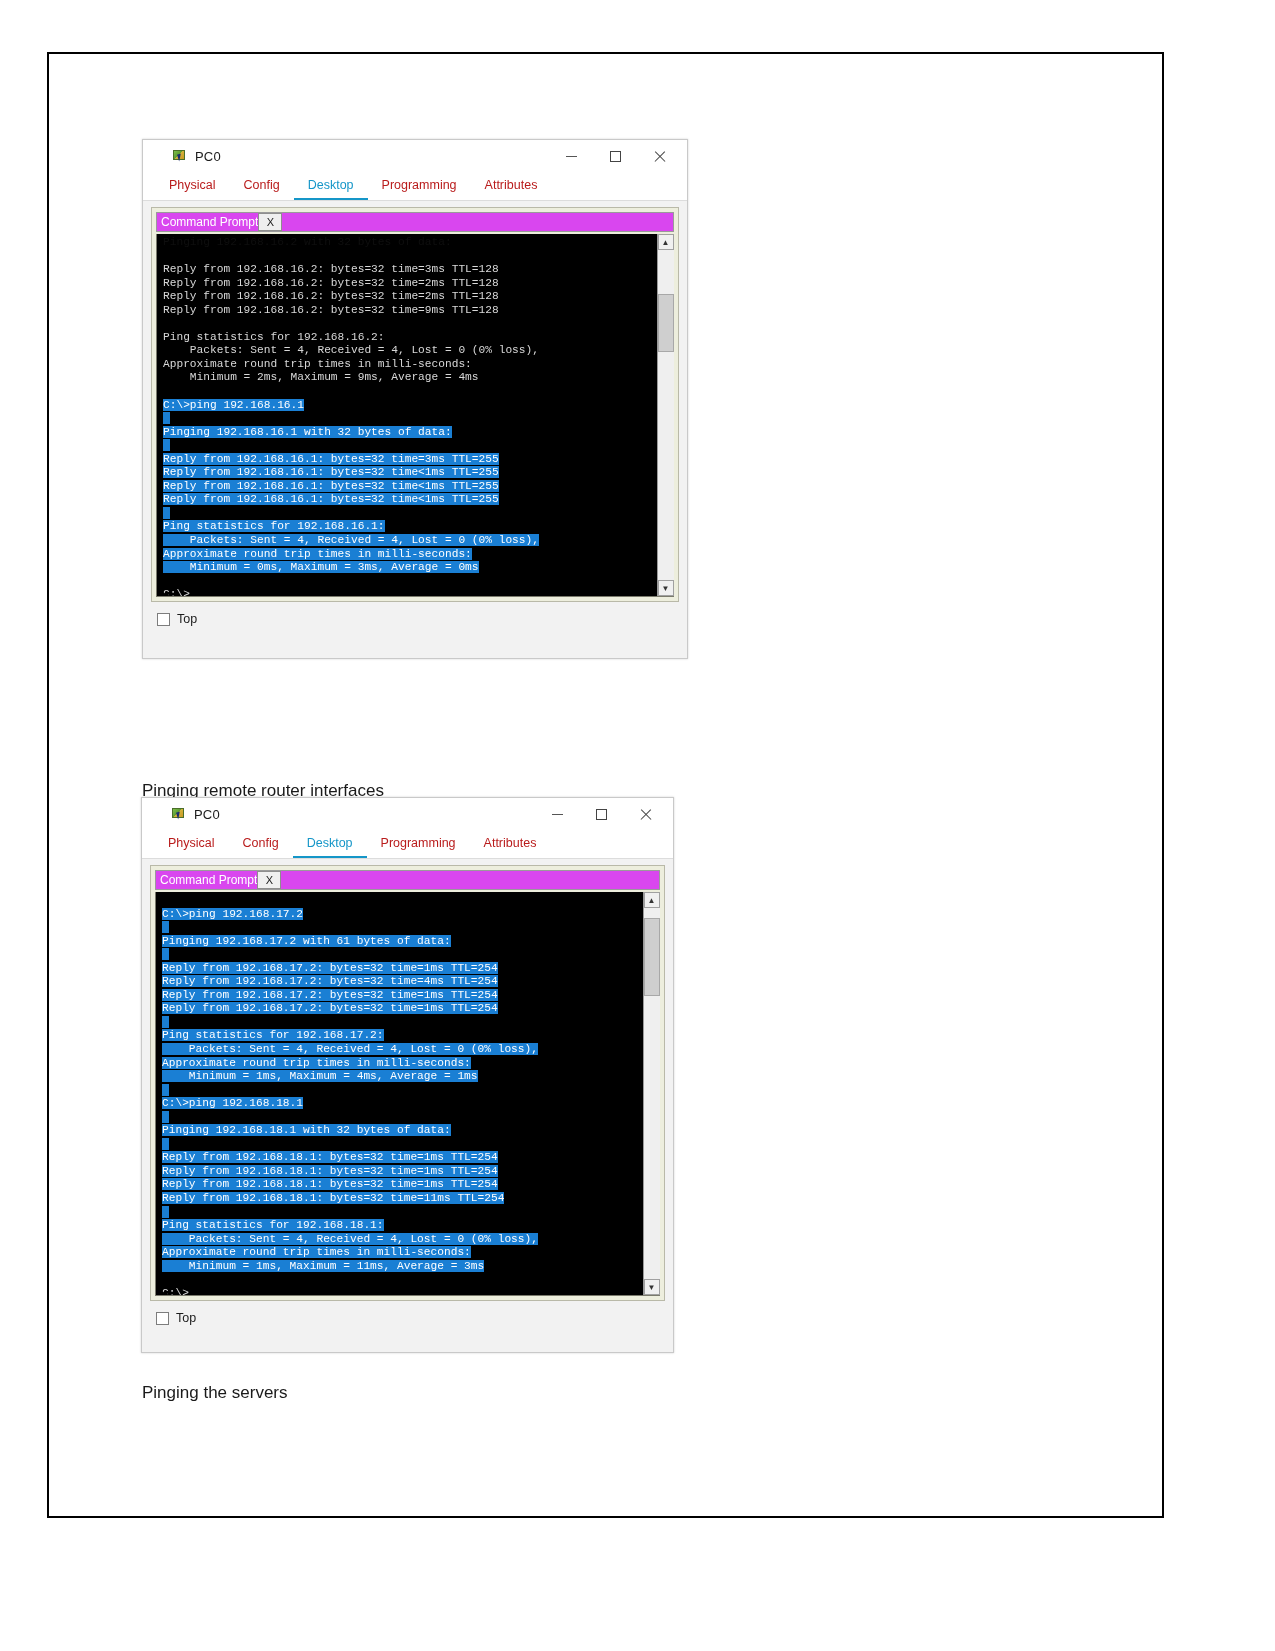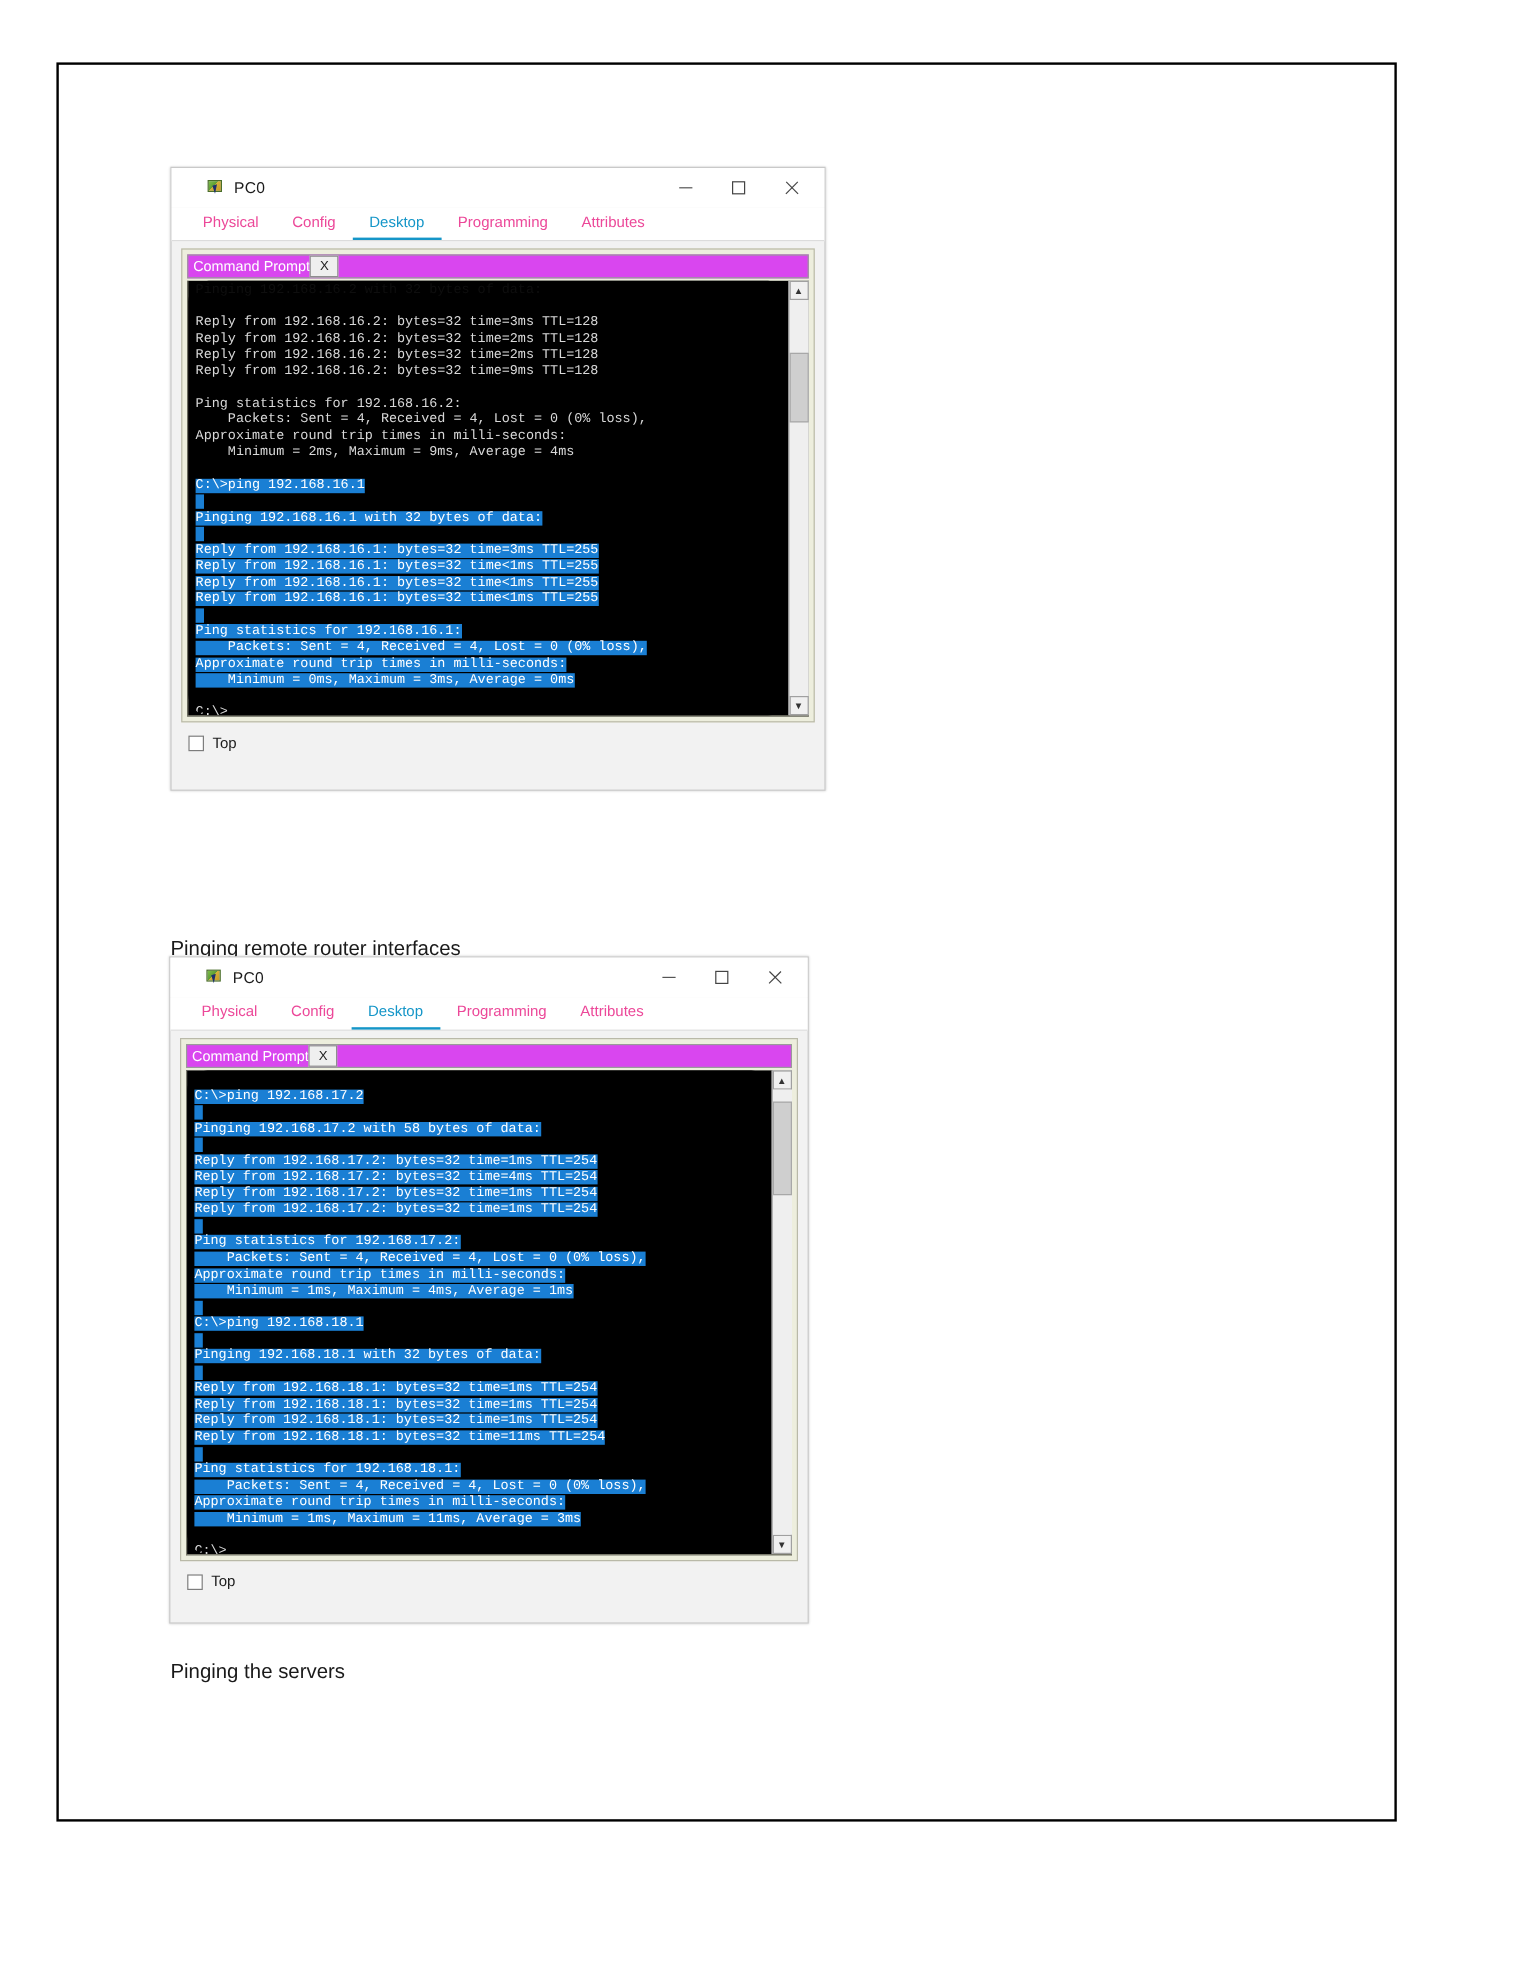--- a/index.html
+++ b/index.html
@@ -93,21 +93,21 @@
   .tabstrip {
     height: 28px;
     background: #ffffff;
     display: flex;
     align-items: flex-end;
     padding-left: 12px;
     border-bottom: 1px solid #dcdcdc;
   }
   .tab {
     font-size: 12.5px;
-    color: #ec4899;
+    color: #b91c1c;
     padding: 4px 14px 6px 14px;
     border-bottom: 2px solid transparent;
     white-space: nowrap;
   }
   .tab.active {
     color: #1596c8;
     border-bottom: 2px solid #1596c8;
   }
 
   
@@ -347,21 +347,21 @@
     <div class="desk-panel">
       <div class="cmd-titlebar">
         <span class="cmd-title-text">Command Prompt</span>
         <span class="cmd-close">X</span>
       </div>
       <div class="console-wrap">
         <div class="console" id="console2" style="height:403px">
             <div class="ln"> </div>
             <div class="ln sel"><span class="seg">C:\&gt;ping 192.168.17.2</span></div>
             <div class="ln sel"><span class="seg"> </span></div>
-            <div class="ln sel"><span class="seg">Pinging 192.168.17.2 with 58 bytes of data:</span></div>
+            <div class="ln sel"><span class="seg">Pinging 192.168.17.2 with 61 bytes of data:</span></div>
             <div class="ln sel"><span class="seg"> </span></div>
             <div class="ln sel"><span class="seg">Reply from 192.168.17.2: bytes=32 time=1ms TTL=254</span></div>
             <div class="ln sel"><span class="seg">Reply from 192.168.17.2: bytes=32 time=4ms TTL=254</span></div>
             <div class="ln sel"><span class="seg">Reply from 192.168.17.2: bytes=32 time=1ms TTL=254</span></div>
             <div class="ln sel"><span class="seg">Reply from 192.168.17.2: bytes=32 time=1ms TTL=254</span></div>
             <div class="ln sel"><span class="seg"> </span></div>
             <div class="ln sel"><span class="seg">Ping statistics for 192.168.17.2:</span></div>
             <div class="ln sel"><span class="seg">    Packets: Sent = 4, Received = 4, Lost = 0 (0% loss),</span></div>
             <div class="ln sel"><span class="seg">Approximate round trip times in milli-seconds:</span></div>
             <div class="ln sel"><span class="seg">    Minimum = 1ms, Maximum = 4ms, Average = 1ms</span></div>

